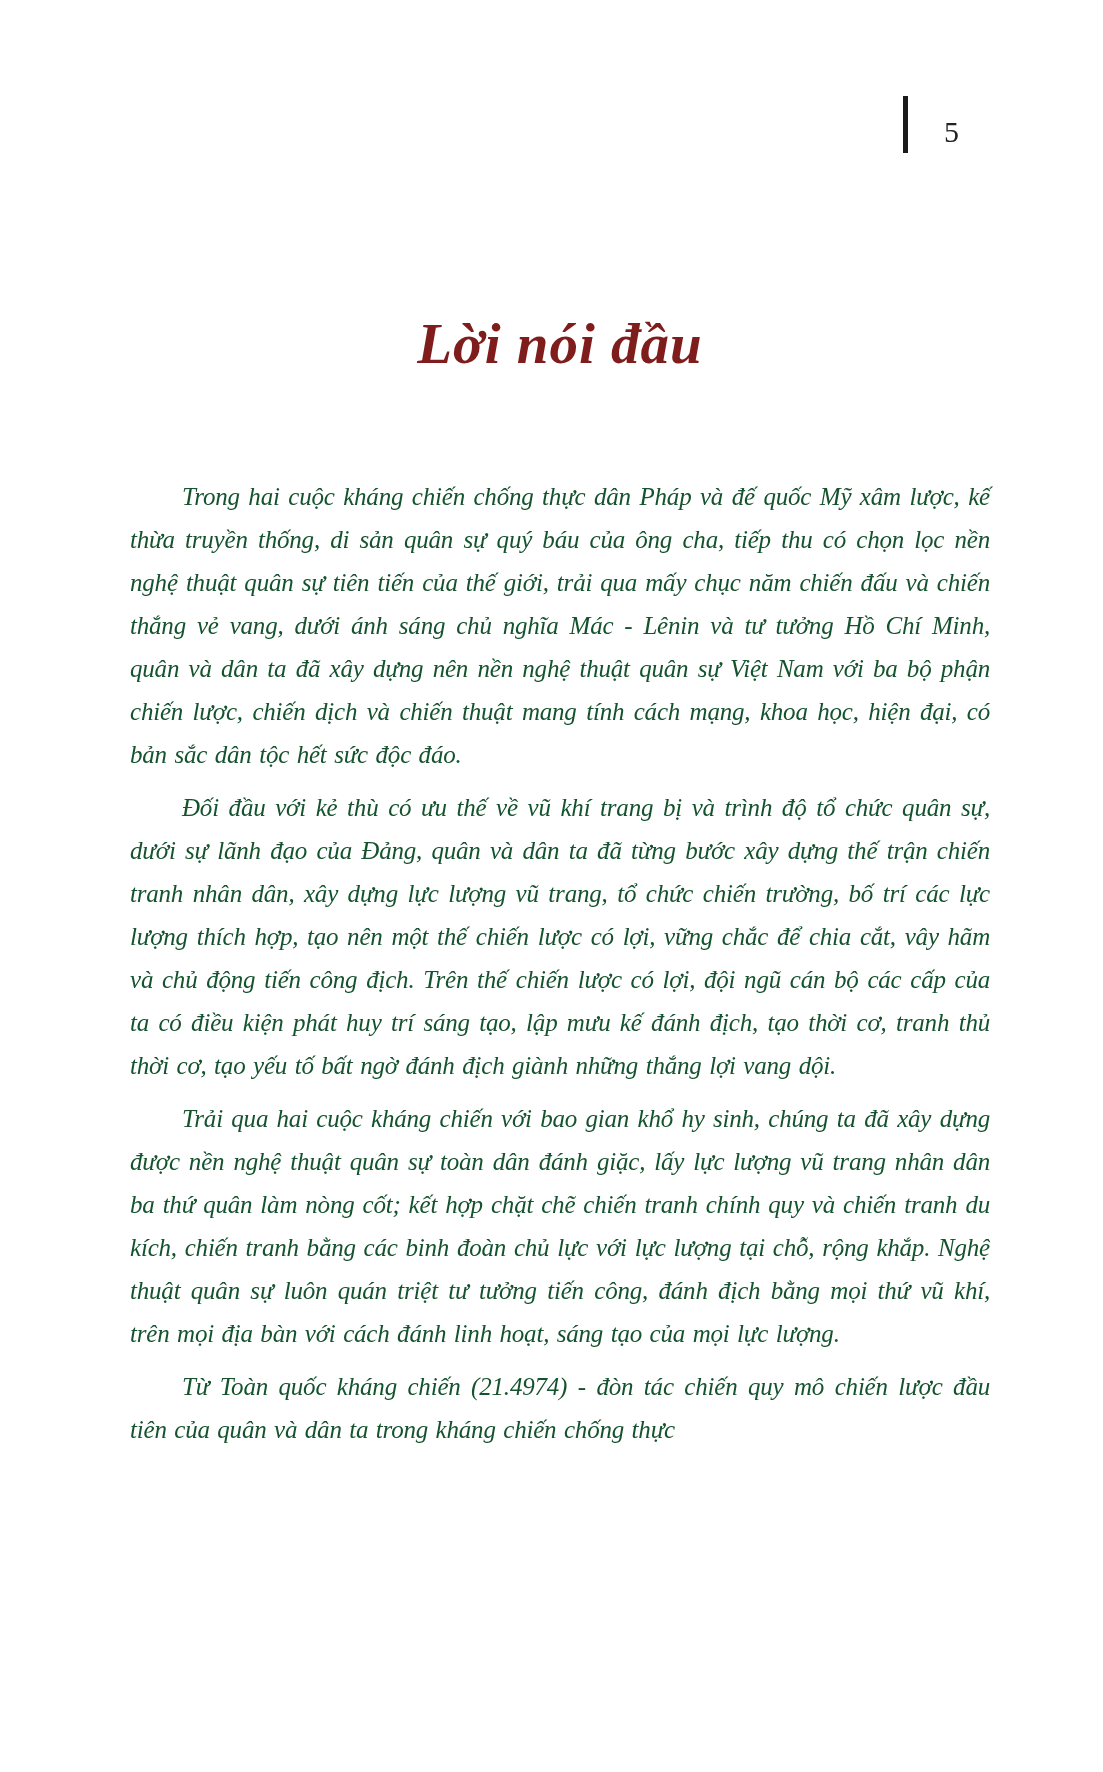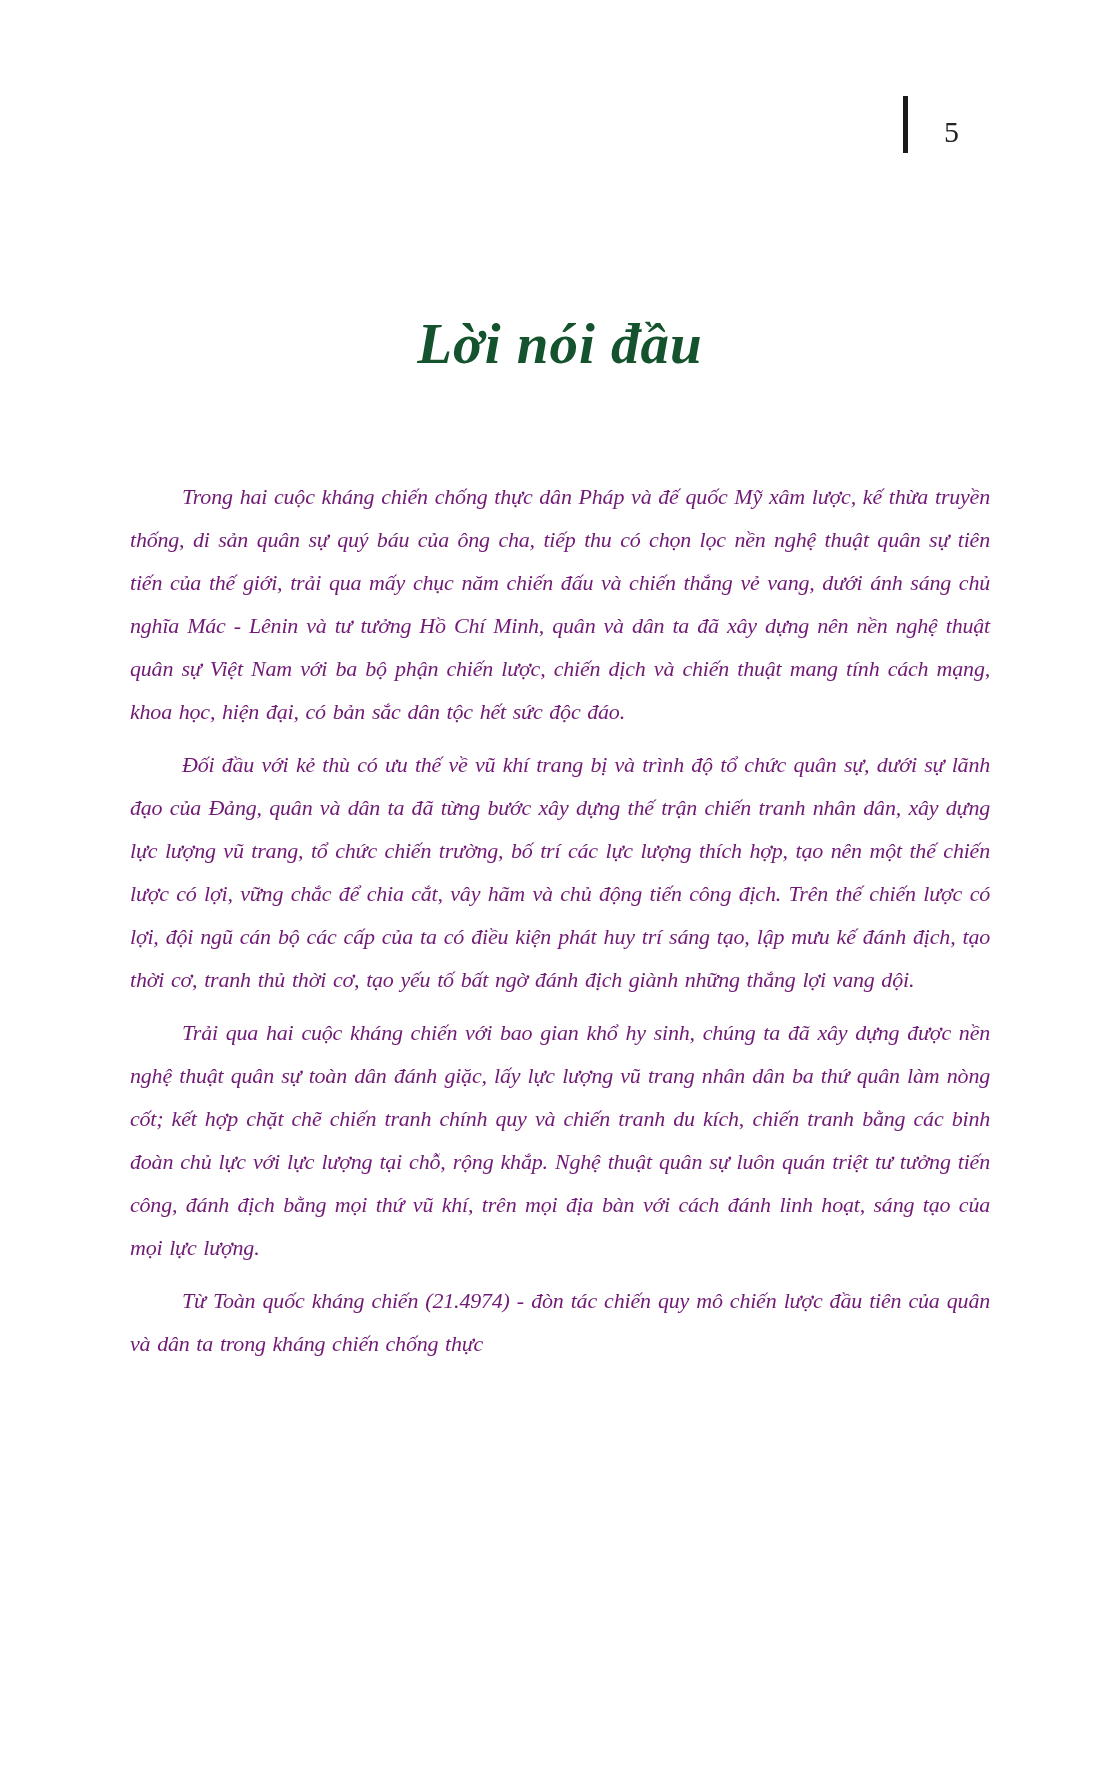--- a/index.html
+++ b/index.html
@@ -44,33 +44,33 @@
     top: 308px;
     width: 860px;
   }
   .chapter-title {
     margin: 0 0 96px 0;
     text-align: center;
     font-size: 57px;
     line-height: 1.25;
     font-style: italic;
     font-weight: bold;
-    color: #14532d;
+    color: #7f1d1d;
     letter-spacing: 1px;
   }
   .body-text p {
     margin: 0 0 10px 0;
     font-style: italic;
-    font-size: 22px;
+    font-size: 25px;
     line-height: 43px;
     text-align: justify;
     text-indent: 52px;
     letter-spacing: -0.2px;
     word-spacing: 1.5px;
-    color: #701a75;
+    color: #14532d;
   }
   .body-text p:last-child {
     margin-bottom: 0;
   }
 </style>
 </head>
 <body>
 
 <div class="page">
 

